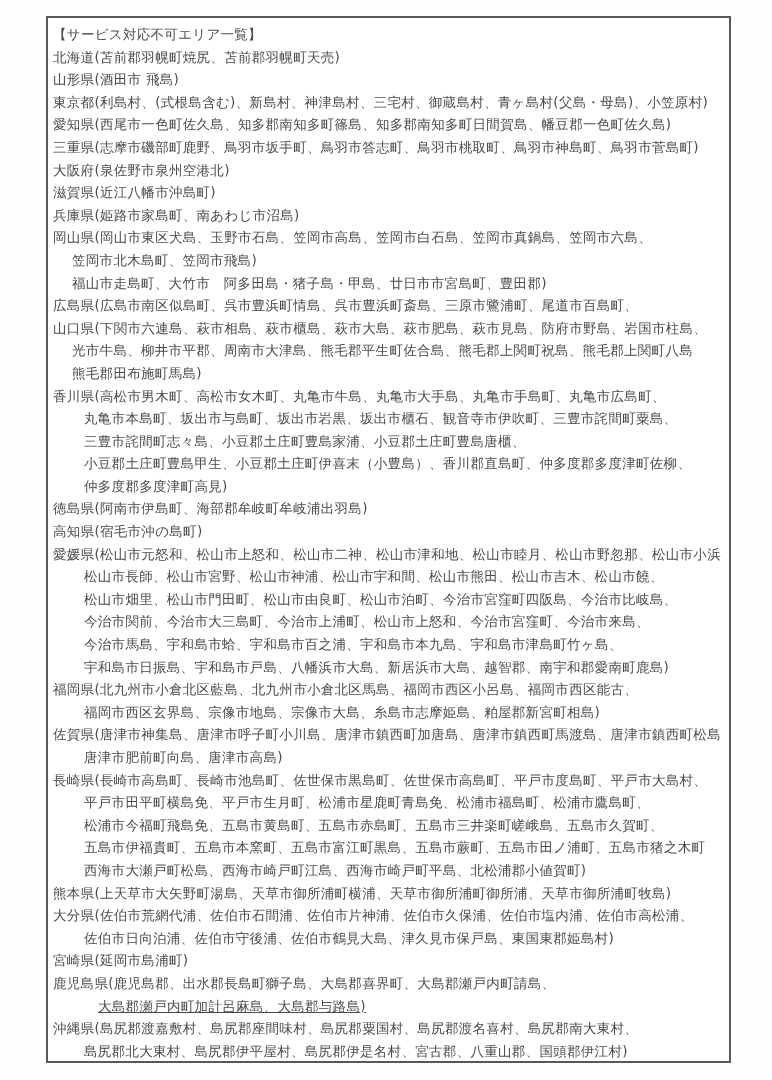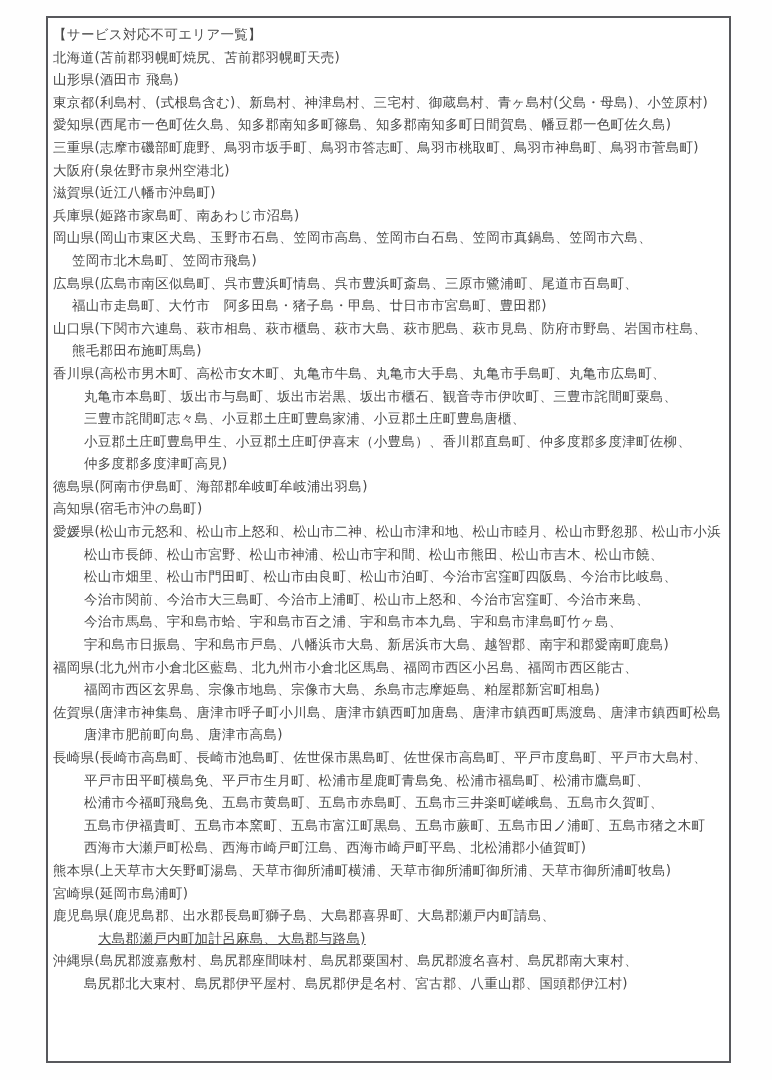--- a/index.html
+++ b/index.html
@@ -63,25 +63,26 @@
         <div class="line ind0">滋賀県(近江八幡市沖島町)</div>
       </div>
       <div>
         <div class="line ind0">兵庫県(姫路市家島町、南あわじ市沼島)</div>
       </div>
       <div>
         <div class="line ind0">岡山県(岡山市東区犬島、玉野市石島、笠岡市高島、笠岡市白石島、笠岡市真鍋島、笠岡市六島、</div>
         <div class="line ind1">笠岡市北木島町、笠岡市飛島)</div>
       </div>
       <div>
+        <div class="line ind1">福山市走島町、大竹市　阿多田島・猪子島・甲島、廿日市市宮島町、豊田郡)</div>
         <div class="line ind0">広島県(広島市南区似島町、呉市豊浜町情島、呉市豊浜町斎島、三原市鷺浦町、尾道市百島町、</div>
-        <div class="line ind1">福山市走島町、大竹市　阿多田島・猪子島・甲島、廿日市市宮島町、豊田郡)</div>
       </div>
       <div>
         <div class="line ind0">山口県(下関市六連島、萩市相島、萩市櫃島、萩市大島、萩市肥島、萩市見島、防府市野島、岩国市柱島、</div>
+        <div class="line ind1">光市牛島、柳井市平郡、周南市大津島、熊毛郡平生町佐合島、熊毛郡上関町祝島、熊毛郡上関町八島</div>
         <div class="line ind1">熊毛郡田布施町馬島)</div>
       </div>
       <div>
         <div class="line ind0">香川県(高松市男木町、高松市女木町、丸亀市牛島、丸亀市大手島、丸亀市手島町、丸亀市広島町、</div>
         <div class="line ind2">丸亀市本島町、坂出市与島町、坂出市岩黒、坂出市櫃石、観音寺市伊吹町、三豊市詫間町粟島、</div>
         <div class="line ind2">三豊市詫間町志々島、小豆郡土庄町豊島家浦、小豆郡土庄町豊島唐櫃、</div>
         <div class="line ind2">小豆郡土庄町豊島甲生、小豆郡土庄町伊喜末（小豊島）、香川郡直島町、仲多度郡多度津町佐柳、</div>
         <div class="line ind2">仲多度郡多度津町高見)</div>
       </div>
       <div>
@@ -110,20 +111,22 @@
         <div class="line ind0">長崎県(長崎市高島町、長崎市池島町、佐世保市黒島町、佐世保市高島町、平戸市度島町、平戸市大島村、</div>
         <div class="line ind2">平戸市田平町横島免、平戸市生月町、松浦市星鹿町青島免、松浦市福島町、松浦市鷹島町、</div>
         <div class="line ind2">松浦市今福町飛島免、五島市黄島町、五島市赤島町、五島市三井楽町嵯峨島、五島市久賀町、</div>
         <div class="line ind2">五島市伊福貴町、五島市本窯町、五島市富江町黒島、五島市蕨町、五島市田ノ浦町、五島市猪之木町</div>
         <div class="line ind2">西海市大瀬戸町松島、西海市崎戸町江島、西海市崎戸町平島、北松浦郡小値賀町)</div>
       </div>
       <div>
         <div class="line ind0">熊本県(上天草市大矢野町湯島、天草市御所浦町横浦、天草市御所浦町御所浦、天草市御所浦町牧島)</div>
       </div>
       <div>
+        <div class="line ind0">大分県(佐伯市荒網代浦、佐伯市石間浦、佐伯市片神浦、佐伯市久保浦、佐伯市塩内浦、佐伯市高松浦、</div>
+        <div class="line ind2">佐伯市日向泊浦、佐伯市守後浦、佐伯市鶴見大島、津久見市保戸島、東国東郡姫島村)</div>
       </div>
       <div>
         <div class="line ind0">宮崎県(延岡市島浦町)</div>
       </div>
       <div>
         <div class="line ind0">鹿児島県(鹿児島郡、出水郡長島町獅子島、大島郡喜界町、大島郡瀬戸内町請島、</div>
         <div class="line ind3">大島郡瀬戸内町加計呂麻島、大島郡与路島)</div>
       </div>
       <div>
         <div class="line ind0">沖縄県(島尻郡渡嘉敷村、島尻郡座間味村、島尻郡粟国村、島尻郡渡名喜村、島尻郡南大東村、</div>

